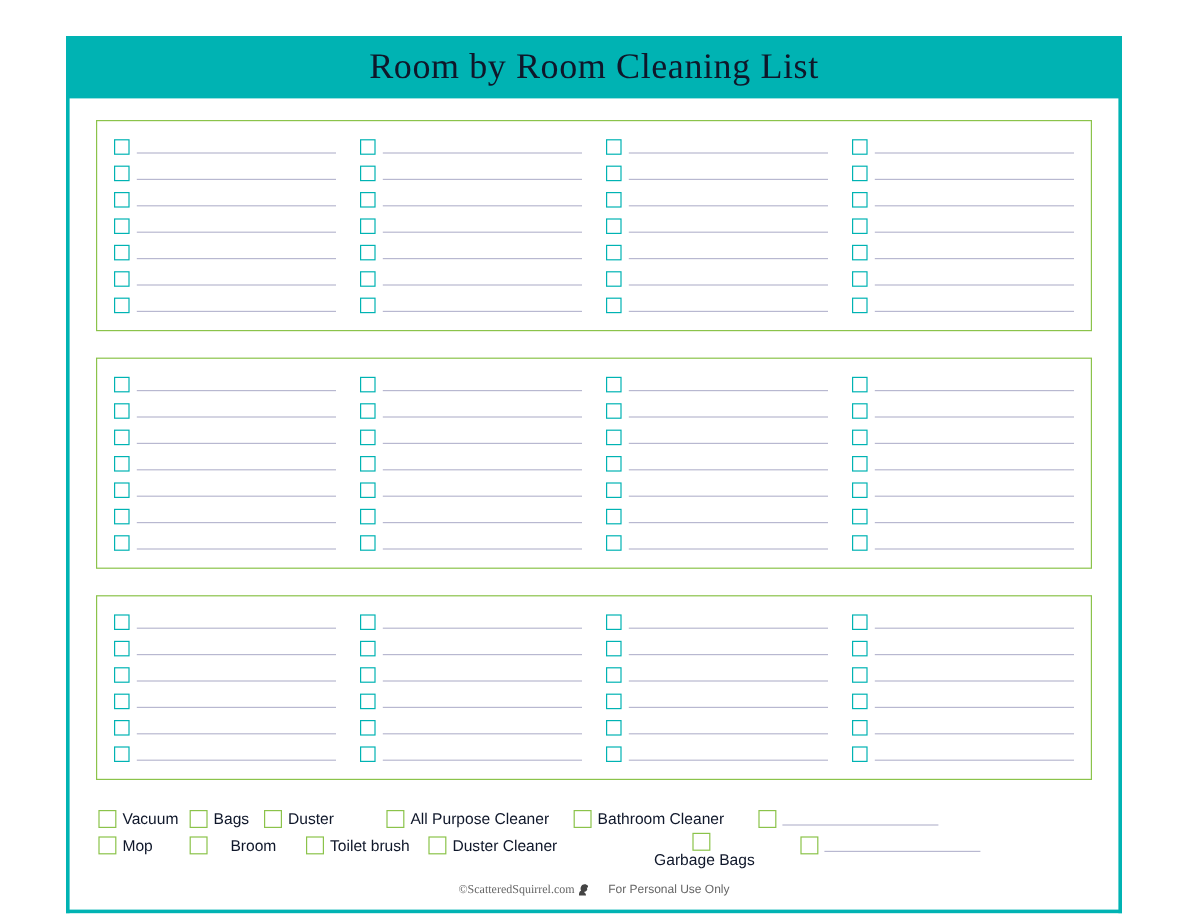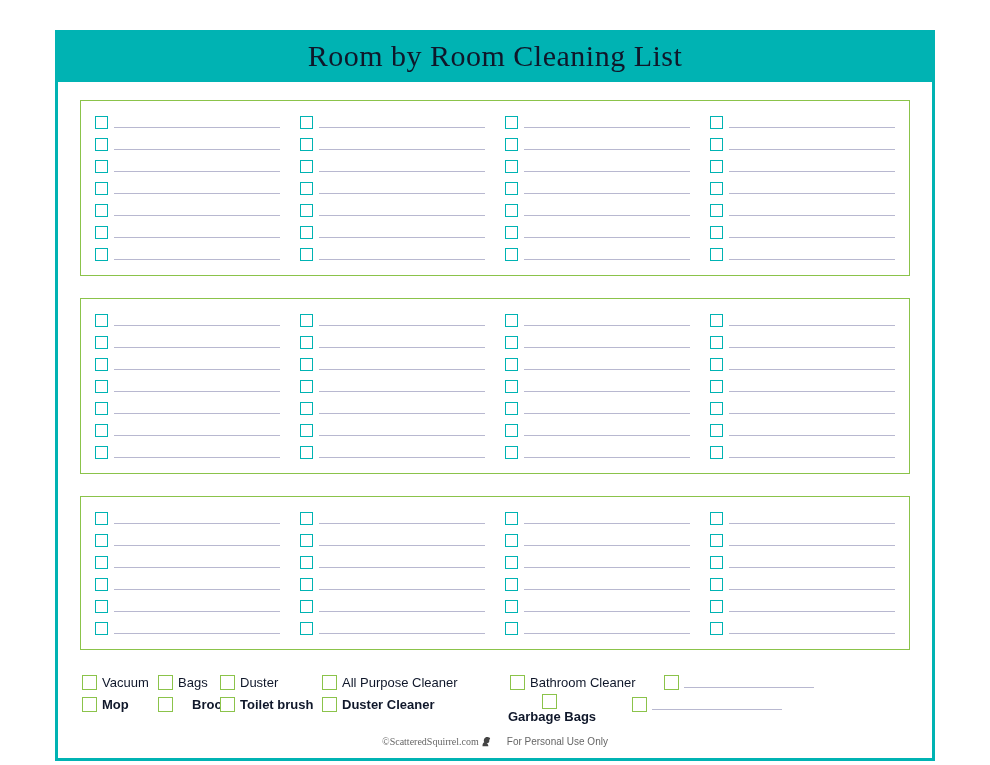--- a/index.html
+++ b/index.html
@@ -114,24 +114,24 @@
   .squirrel-icon {
     display: inline-block;
     width: 14px;
     height: 14px;
   }
   
   .w-vacuum { width: 70px; }
   .w-rags { width: 56px; }
   .w-duster { width: 96px; }
   .w-allpurpose { width: 150px; }
-  .w-bathroom { width: 148px; margin-left: 32px; }
+  .w-bathroom { width: 148px; }
   .w-mop { width: 70px; }
   .w-broom { width: 56px; gap: 14px; }
-  .w-toilet { width: 96px; }
+  .w-toilet { width: 96px; margin-left: 35px; }
   .w-glass { width: 150px; }
   .w-garbage { width: 148px; flex-direction: column; }
 </style>
 </head>
 <body>
 
 <div class="page-frame">
 
   <div class="title-bar">
     <span class="title-text">Room by Room Cleaning List</span>
@@ -517,21 +517,21 @@
         </div>
       <div class="supply-item w-bathroom">
           <span class="supply-check"></span>
           <span class="supply-label">Bathroom Cleaner</span>
         </div>
       <div class="supply-item">
           <span class="supply-check"></span>
           <span class="supply-line"></span>
         </div>
     </div>
-    <div class="supplies-row" style="margin-top:2px;font-weight:bold;">
+    <div class="supplies-row" style="margin-top:2px;">
       <div class="supply-item w-mop">
           <span class="supply-check"></span>
           <span class="supply-label">Mop</span>
         </div>
       <div class="supply-item w-broom">
           <span class="supply-check"></span>
           <span class="supply-label">Broom</span>
         </div>
       <div class="supply-item w-toilet">
           <span class="supply-check"></span>

